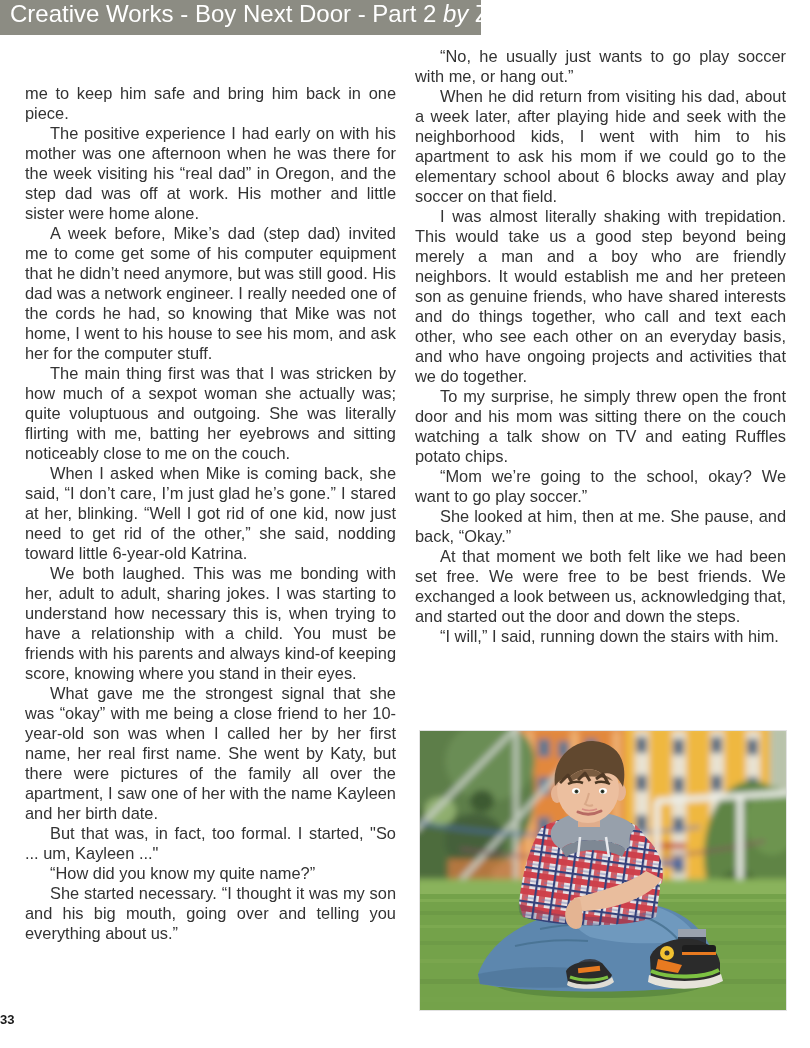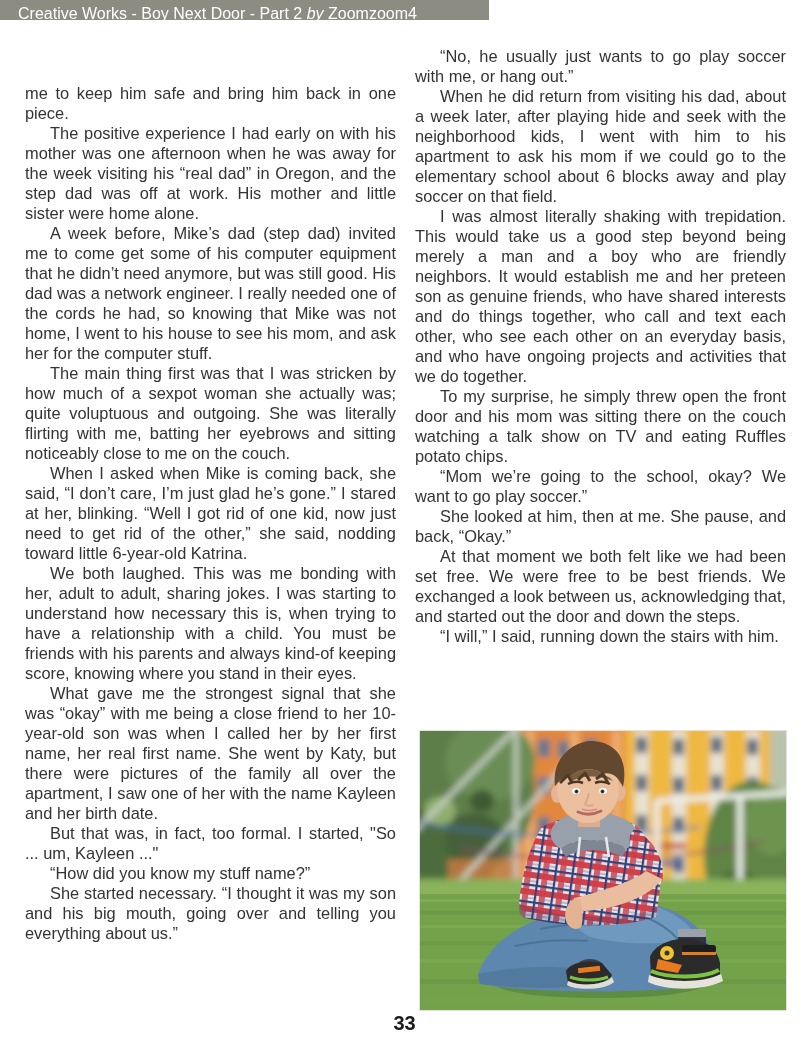--- a/index.html
+++ b/index.html
@@ -1,56 +1,56 @@
 <!DOCTYPE html>
 <html style="--header-bg: #8c8c83; --header-text: #ffffff; --body-text: #333333; --turf-green: #74a24a; --building-orange: #e2883c; --building-yellow: #efb83f;"><head>
 <meta charset="utf-8">
 <style>
   html,body{margin:0;padding:0;background:#ffffff;}
   #page{position:relative;width:810px;height:1048px;background:#fff;overflow:hidden;
         font-family:"Liberation Sans","DejaVu Sans",sans-serif;color:#333;}
   
-  #header-bar{position:absolute;left:0;top:0;width:471px;height:20px;
+  #header-bar{position:absolute;left:0;top:0;width:471px;height:35px;
               background:var(--header-bg,#8c8c83);color:var(--header-text,#fff);
-              font-size:16px;line-height:28px;padding-left:18px;white-space:nowrap;}
+              font-size:24px;line-height:28px;padding-left:10px;white-space:nowrap;}
   #header-bar .by{font-style:italic;}
   
   .col{position:absolute;top:35px;width:371px;font-size:16.4px;line-height:20px;
        text-align:justify;color:var(--body-text,#333);}
   #col-left{left:25px;}
   #col-right{left:415px;margin-top:11px;}
   .col p{margin:0;text-indent:25px;}
   .col p.no-indent{text-indent:0;margin-top:48px;}
   
   #photo-frame{position:absolute;left:419px;top:730px;width:366px;height:279px;
                border:1px solid #e2e2e2;box-sizing:content-box;}
   #photo-frame svg{display:block;}
   
-  #page-number{position:absolute;left:0;top:1012px;width:809px;text-align:center;
-               font-weight:bold;font-size:20px;color:#1a1a1a;}
+  #page-number{position:absolute;left:0;top:1012px;width:809px;
+               font-weight:bold;font-size:13px;color:#1a1a1a;}
 </style>
 </head>
 <body>
 
 <div id="page">
 
   <div id="header-bar">
     <span>Creative Works - Boy Next Door - Part 2 </span><span class="by">by</span><span> Zoomzoom4</span>
   </div>
 
   <div id="col-left" class="col">
     <p class="no-indent">me to keep him safe and bring him back in one piece.</p>
-    <p>The positive experience I had early on with his mother was one afternoon when he was away for the week visiting his “real dad” in Oregon, and the step dad was off at work. His mother and little sister were home alone.</p>
+    <p>The positive experience I had early on with his mother was one afternoon when he was there for the week visiting his “real dad” in Oregon, and the step dad was off at work. His mother and little sister were home alone.</p>
     <p>A week before, Mike’s dad (step dad) invited me to come get some of his computer equipment that he didn’t need anymore, but was still good. His dad was a network engineer. I really needed one of the cords he had, so knowing that Mike was not home, I went to his house to see his mom, and ask her for the computer stuff.</p>
     <p>The main thing first was that I was stricken by how much of a sexpot woman she actually was; quite voluptuous and outgoing. She was literally flirting with me, batting her eyebrows and sitting noticeably close to me on the couch.</p>
     <p>When I asked when Mike is coming back, she said, “I don’t care, I’m just glad he’s gone.” I stared at her, blinking. “Well I got rid of one kid, now just need to get rid of the other,” she said, nodding toward little 6-year-old Katrina.</p>
     <p>We both laughed. This was me bonding with her, adult to adult, sharing jokes. I was starting to understand how necessary this is, when trying to have a relationship with a child. You must be friends with his parents and always kind-of keeping score, knowing where you stand in their eyes.</p>
     <p>What gave me the strongest signal that she was “okay” with me being a close friend to her 10-year-old son was when I called her by her first name, her real first name. She went by Katy, but there were pictures of the family all over the apartment, I saw one of her with the name Kayleen and her birth date.</p>
     <p>But that was, in fact, too formal. I started, "So ... um, Kayleen ..."</p>
-    <p>“How did you know my stuff name?”</p>
+    <p>“How did you know my quite name?”</p>
     <p>She started necessary. “I thought it was my son and his big mouth, going over and telling you everything about us.”</p>
   </div>
 
   <div id="col-right" class="col">
     <p>“No, he usually just wants to go play soccer with me, or hang out.”</p>
     <p>When he did return from visiting his dad, about a week later, after playing hide and seek with the neighborhood kids, I went with him to his apartment to ask his mom if we could go to the elementary school about 6 blocks away and play soccer on that field.</p>
     <p>I was almost literally shaking with trepidation. This would take us a good step beyond being merely a man and a boy who are friendly neighbors. It would establish me and her preteen son as genuine friends, who have shared interests and do things together, who call and text each other, who see each other on an everyday basis, and who have ongoing projects and activities that we do together.</p>
     <p>To my surprise, he simply threw open the front door and his mom was sitting there on the couch watching a talk show on TV and eating Ruffles potato chips.</p>
     <p>“Mom we’re going to the school, okay? We want to go play soccer.”</p>
     <p>She looked at him, then at me. She pause, and back, “Okay.”</p>

